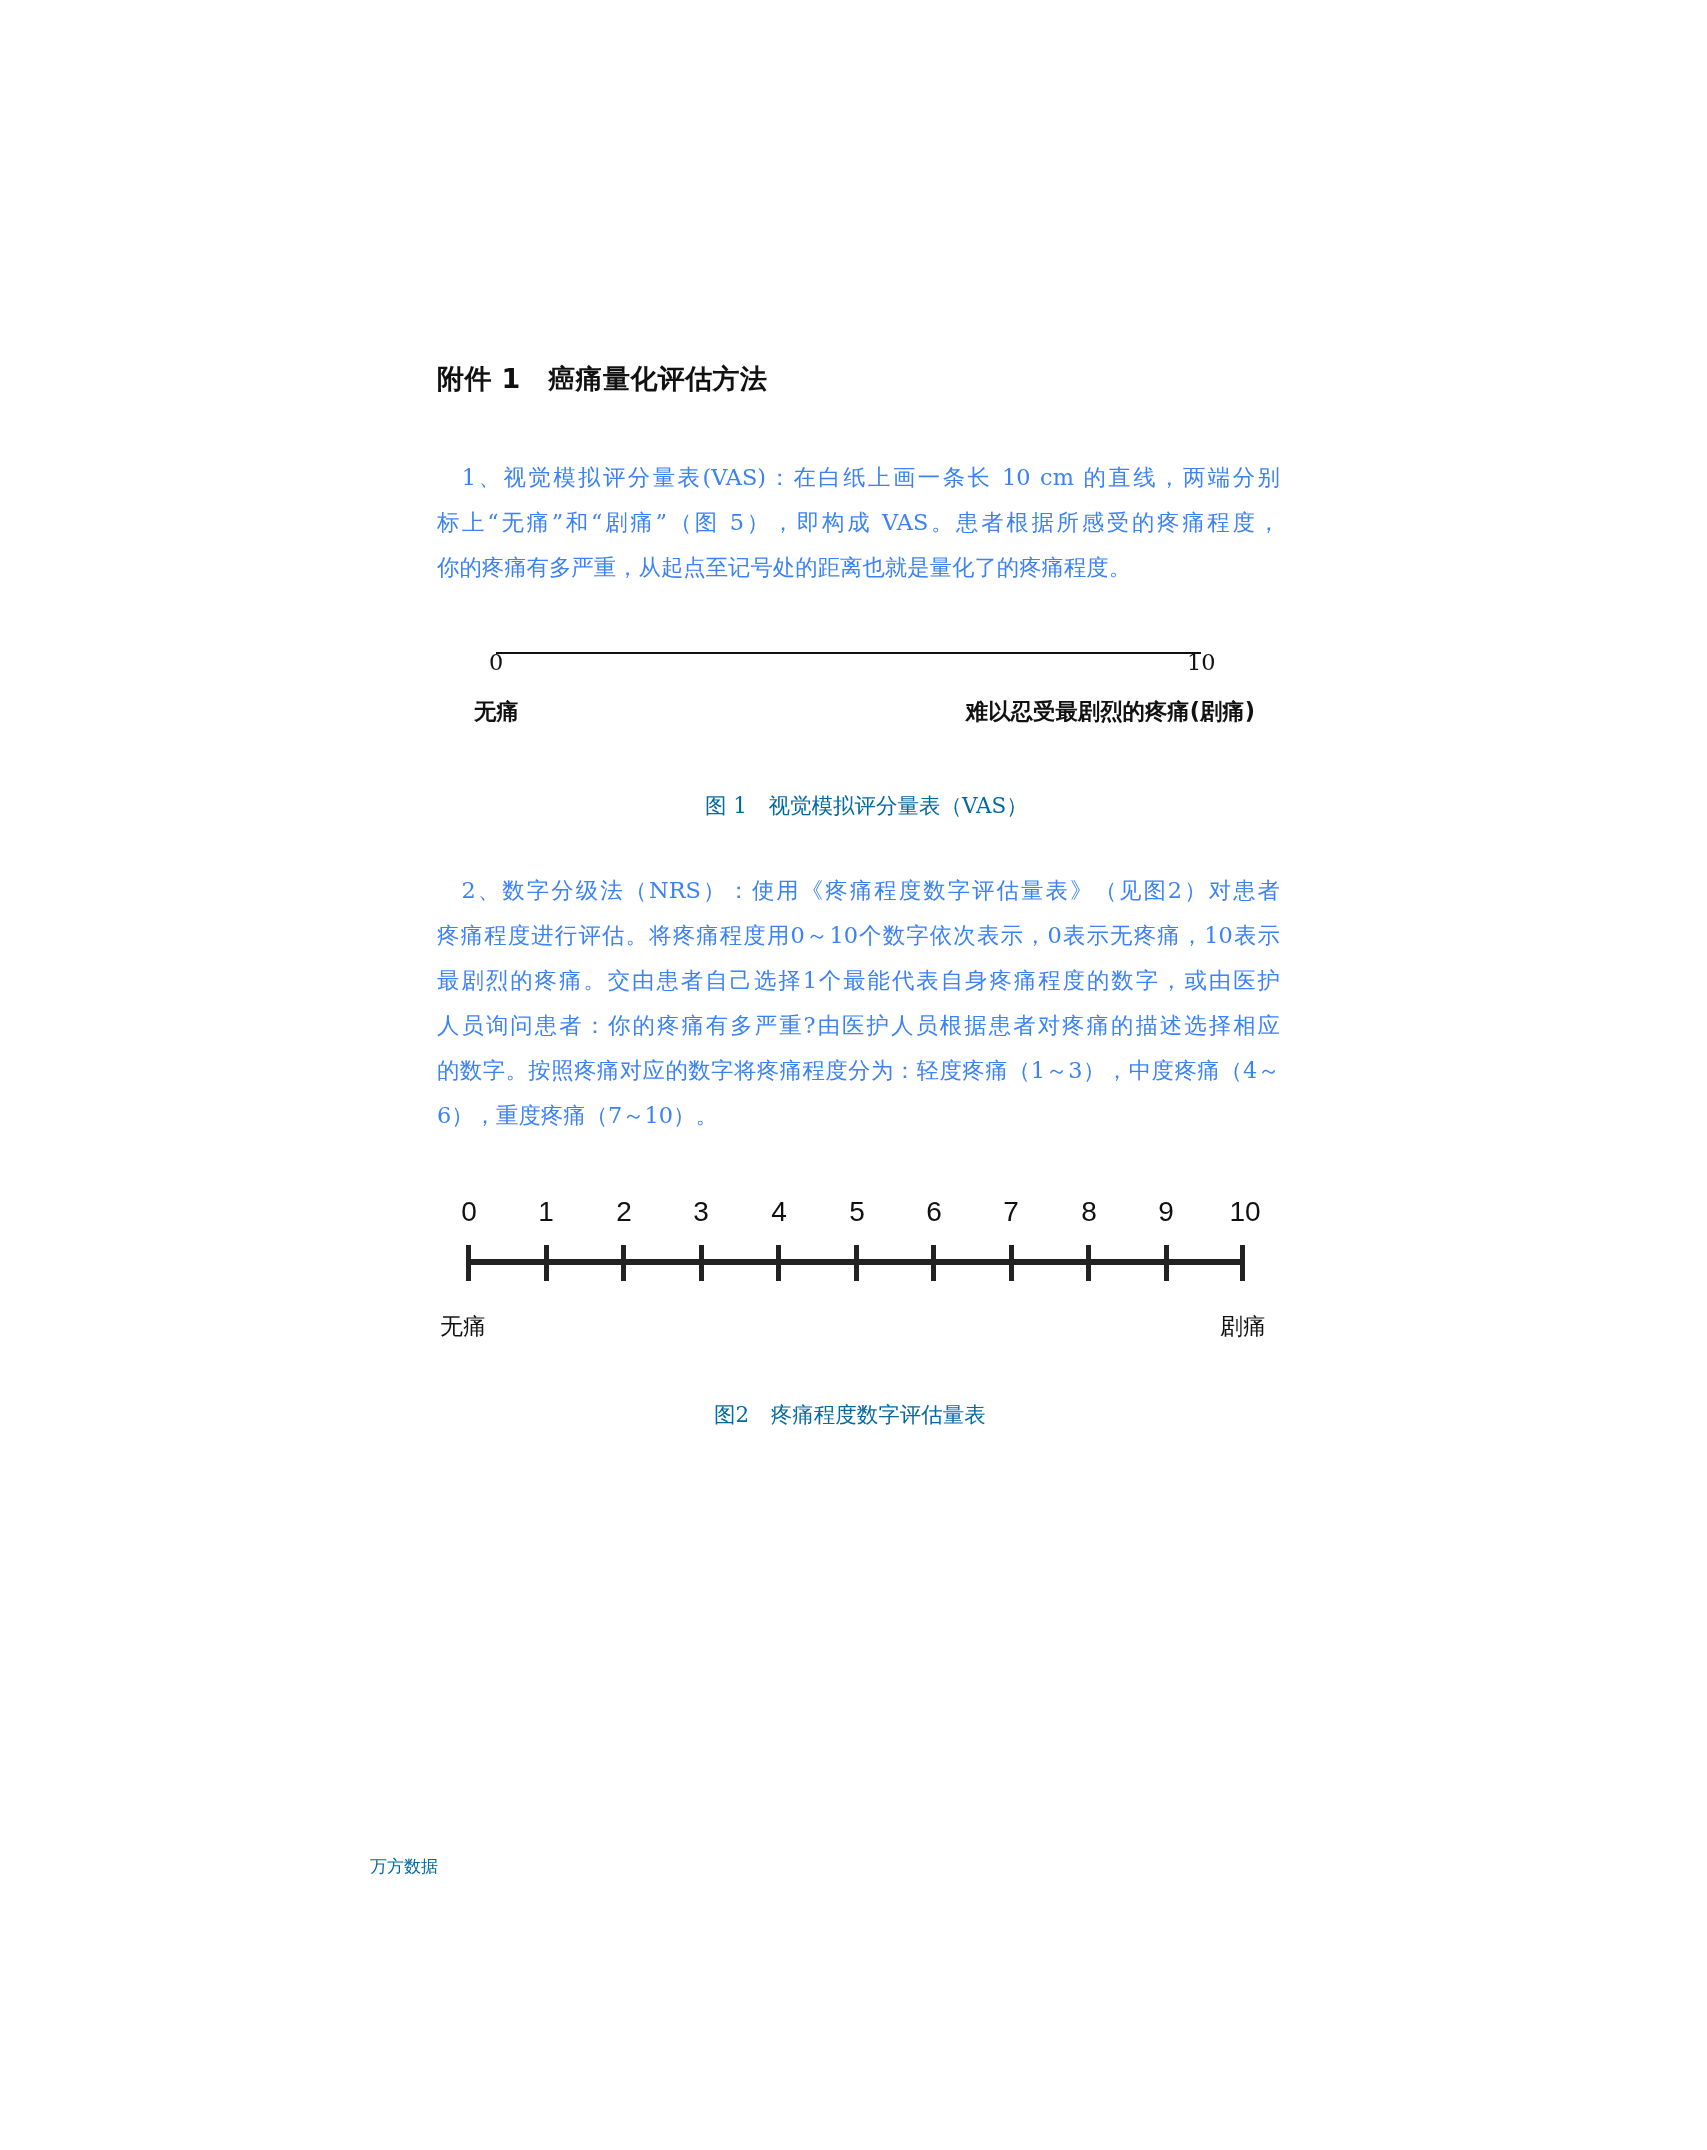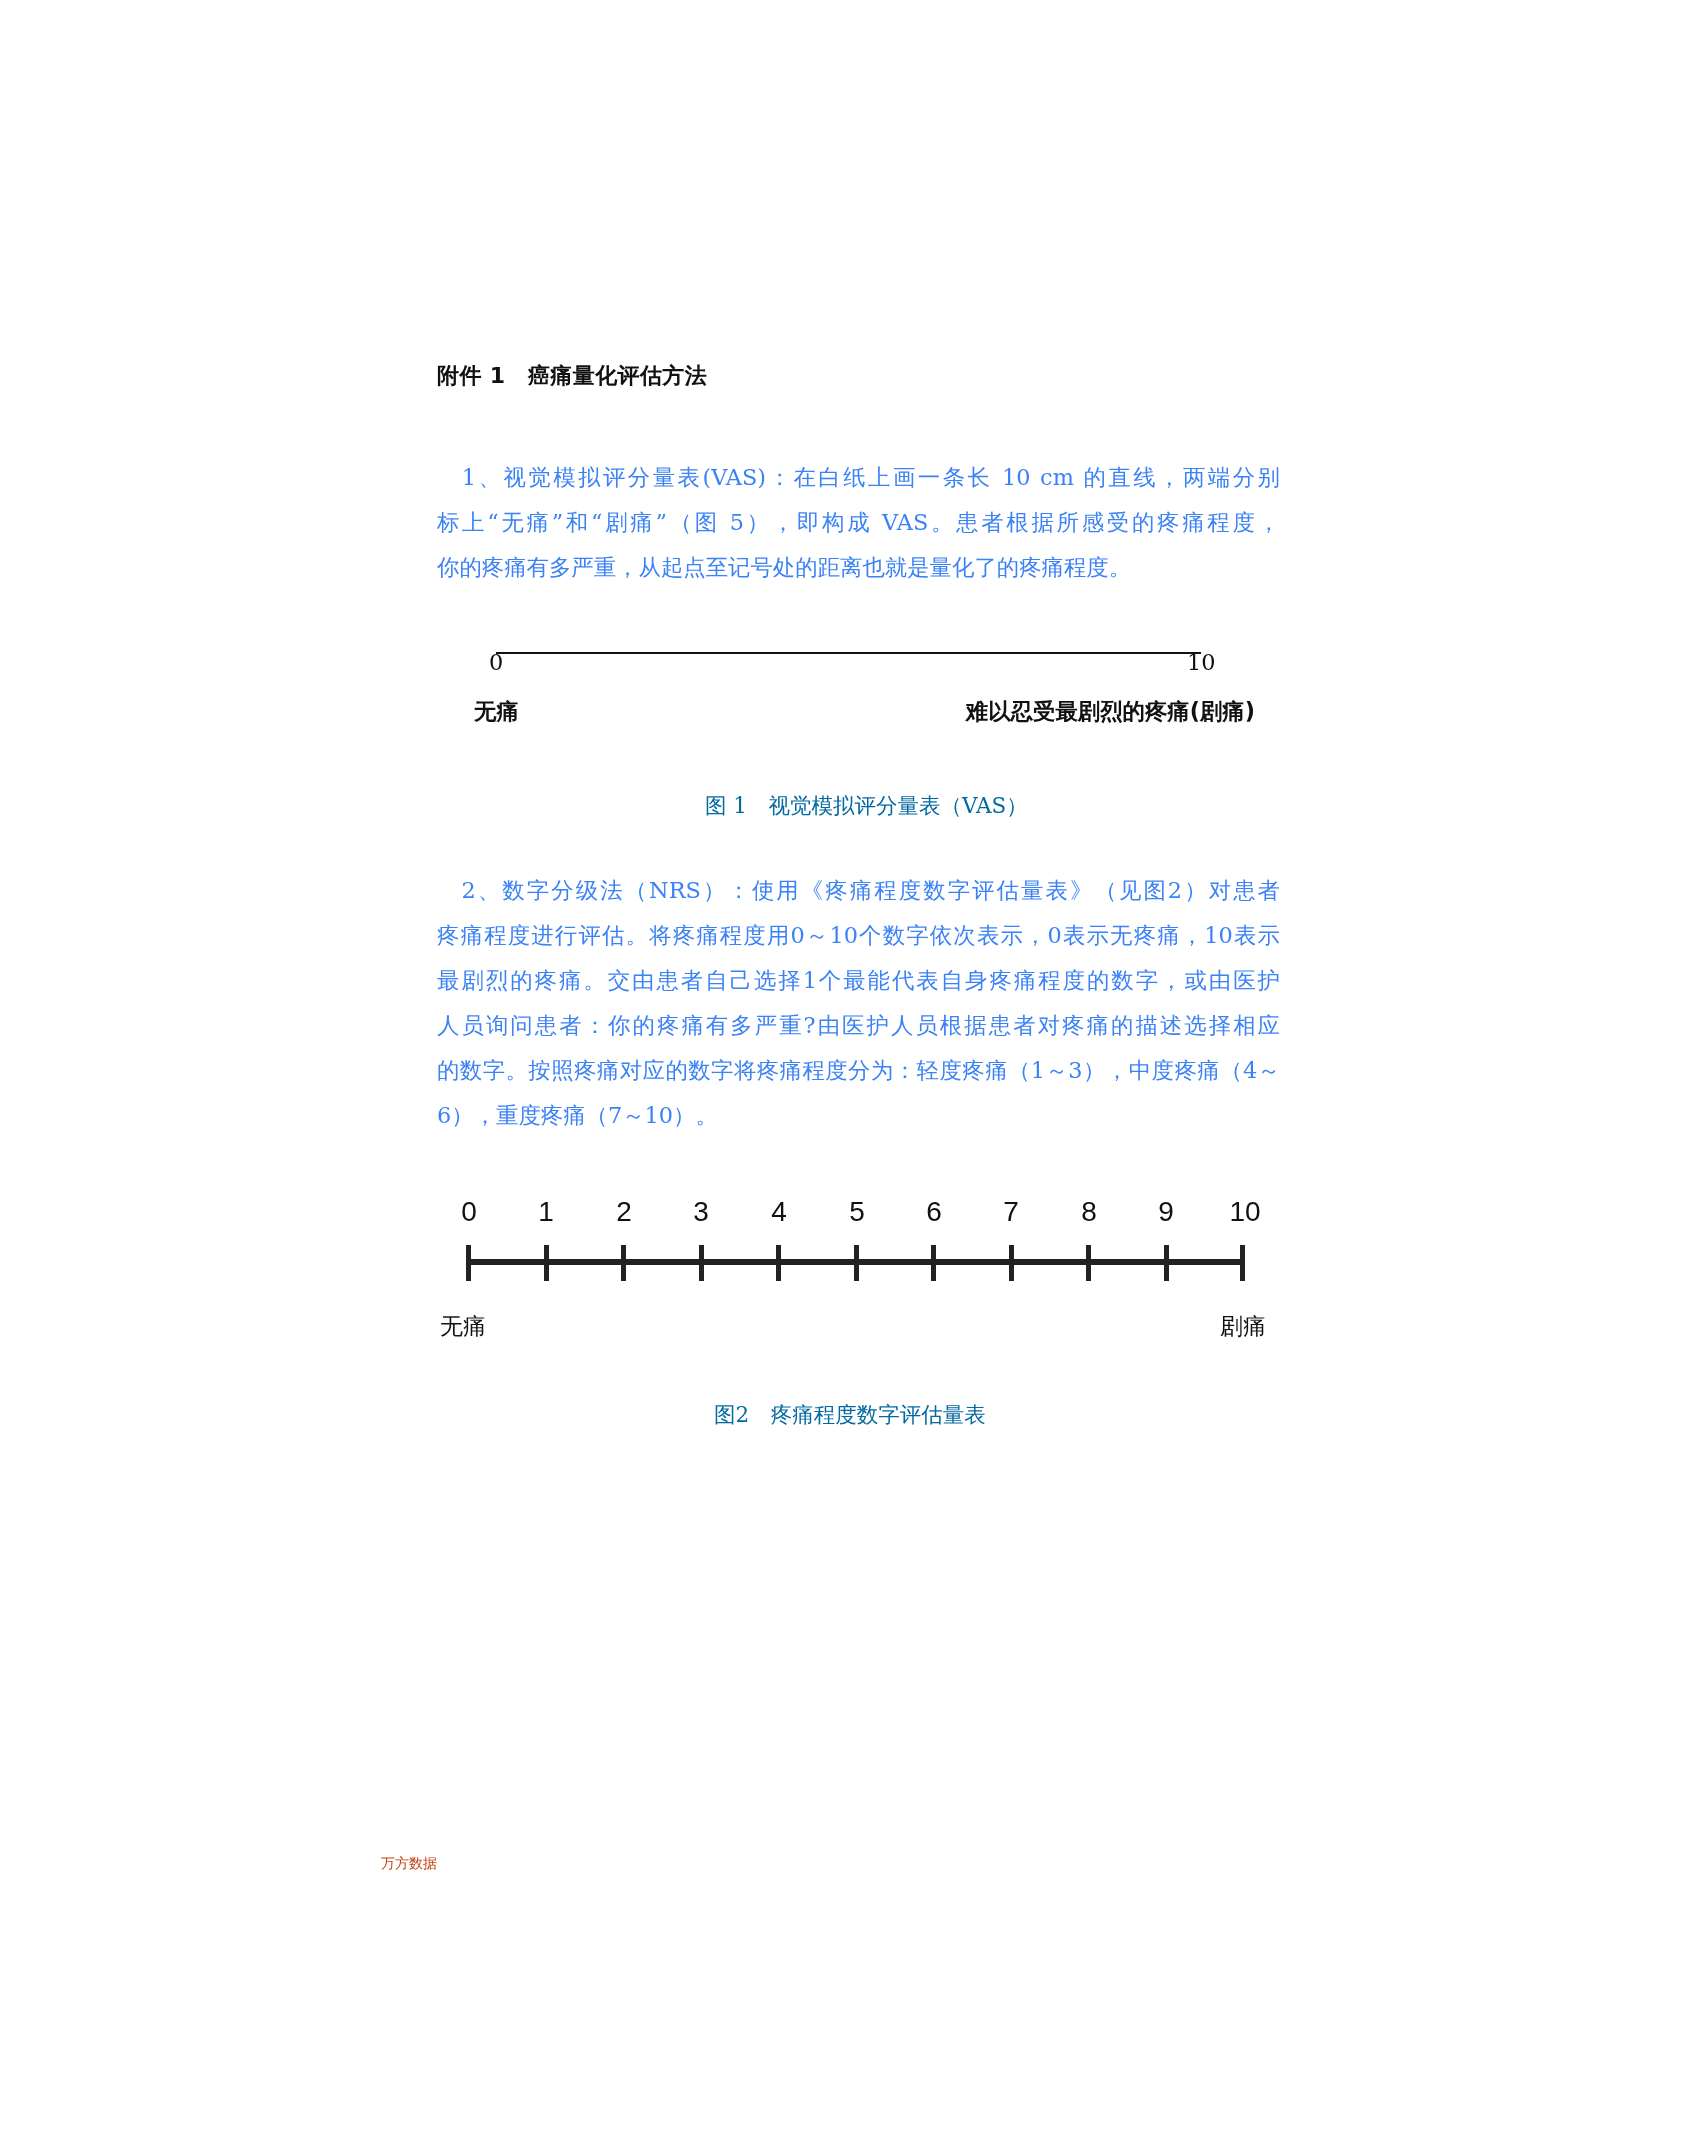--- a/index.html
+++ b/index.html
@@ -1,36 +1,36 @@
 <!DOCTYPE html>
 <html style="font-size:6.9px"><head>
   <meta charset="utf-8">
   <style>
     html, body { margin: 0; padding: 0; background: #ffffff; }
     body { width: 1707px; height: 2414px; position: relative; overflow: hidden;
       font-family: "DejaVu Serif", "Liberation Serif", serif; color: #1a1a1a; }
     .abs { position: absolute; white-space: nowrap; }
-    .title { left: 437px; top: 361px; font-size: 22px; font-weight: bold;
+    .title { left: 437px; top: 361px; font-size: 27px; font-weight: bold;
       font-family: "DejaVu Sans", "Liberation Sans", sans-serif; color: #111; letter-spacing: 0.4px; }
     .para { position: absolute; left: 437px; width: 843px; font-size: 22.4px; line-height: 45px; color: #3b82f6;
       font-family: "DejaVu Serif", "Liberation Serif", serif; }
     .para .line { display: block; white-space: nowrap; text-align: justify; text-align-last: justify; }
     .para .line.last { text-align-last: left; }
     .vas-line { position: absolute; left: 496px; top: 652px; width: 705px; height: 2.2px; background: #111; }
     .vas-num { top: 649px; font-size: 22.4px; color: #111; }
     .vas-label { top: 696px; font-size: 22.4px; font-weight: bold;
       font-family: "DejaVu Sans", "Liberation Sans", sans-serif; color: #111; }
     .caption { font-size: 21.5px; color: #0369a1; }
     .nrs-num { top: 1196px; font-size: 28px; color: #111; width: 52px; text-align: center;
       font-family: "Liberation Sans", "DejaVu Sans", sans-serif; }
     .nrs-bar { position: absolute; left: 466px; top: 1259px; width: 776px; height: 6px; background: #222; }
     .nrs-tick { position: absolute; top: 1245px; width: 5.2px; height: 36px; background: #222; }
     .nrs-label { top: 1311px; font-size: 23px; color: #111;
       font-family: "DejaVu Sans", "Liberation Sans", sans-serif; }
-    .watermark { left: 381px; top: 1855px; font-size: 14px; color: #c2410c; }
+    .watermark { left: 370px; top: 1855px; font-size: 17px; color: #0369a1; }
   </style>
 </head>
 <body>
 
 <div>
 
   <div class="abs title">附件 1　癌痛量化评估方法</div>
 
   <div class="para" style="top:455px;">
     <span class="line">　1、视觉模拟评分量表(VAS)：在白纸上画一条长 10 cm 的直线，两端分别</span>

